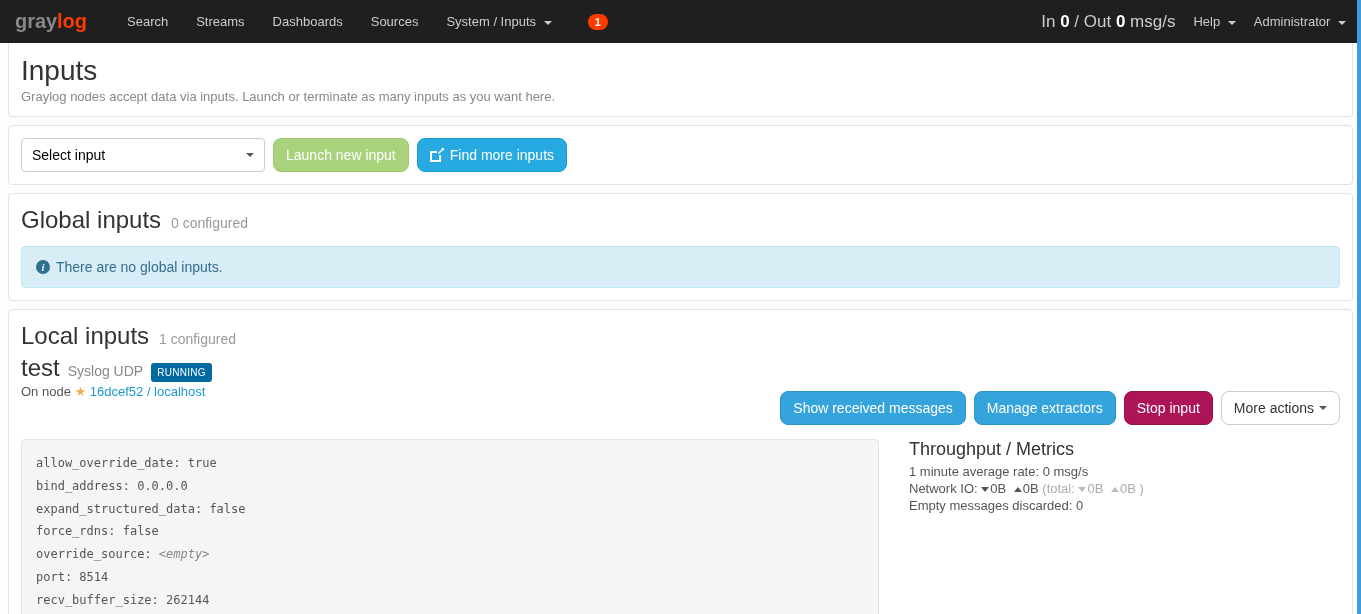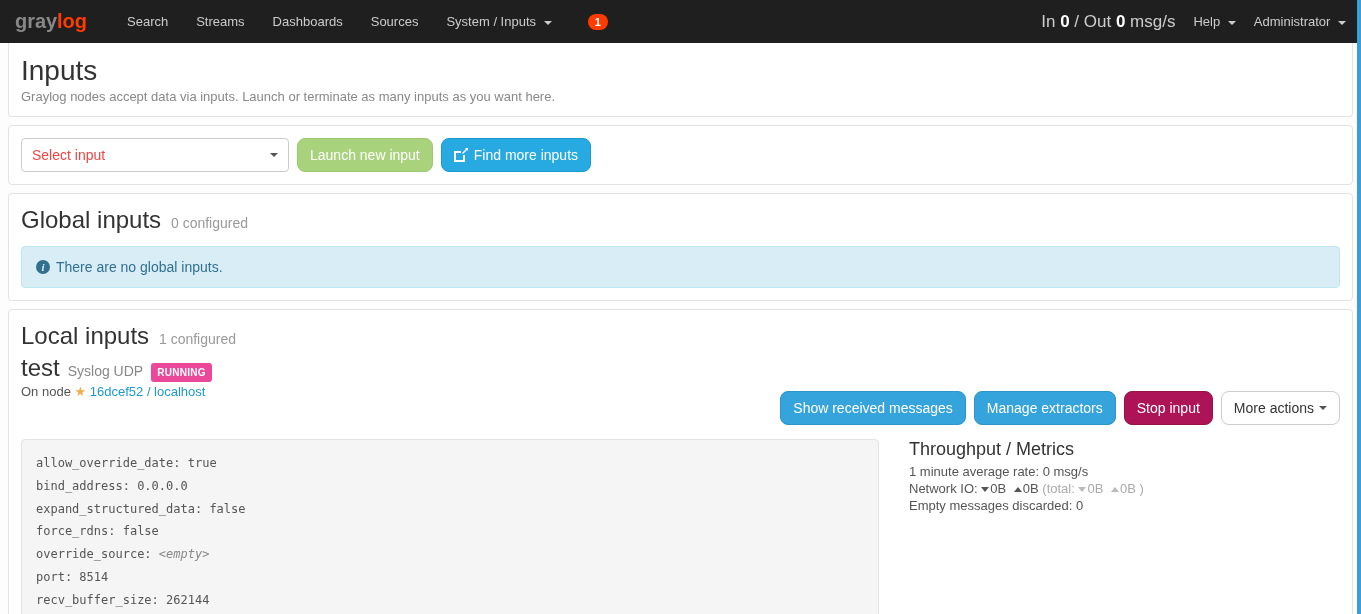--- a/index.html
+++ b/index.html
@@ -17,41 +17,41 @@
 .navbar .throughput b { color: #fff; }
 .scrollbar-stub { position: absolute; right: 0; top: 0; width: 4px; height: 614px; background: #3a9edb; }
 
 
 .content { padding: 0 8px; }
 .panel { background: #fff; border: 1px solid #e3e3e3; border-radius: 4px; margin-top: 8px; padding: 12px; }
 .page-title { font-size: 28px; font-weight: 500; color: #333; }
 .page-desc { color: #888; font-size: 13px; margin-top: 2px; }
 
 .toolbar { display: flex; gap: 8px; align-items: center; }
-.select-input { display: flex; align-items: center; justify-content: space-between; width: 268px; height: 34px; border: 1px solid #ccc; border-radius: 4px; padding: 0 10px; color: #ef4444; background: #fff; cursor: pointer; }
+.select-input { display: flex; align-items: center; justify-content: space-between; width: 244px; height: 34px; border: 1px solid #ccc; border-radius: 4px; padding: 0 10px; color: #000000; background: #fff; cursor: pointer; }
 .btn { display: inline-flex; align-items: center; height: 34px; padding: 0 12px; border-radius: 8px; border: 1px solid transparent; font-size: 14px; cursor: pointer; }
 .btn-green { background: #9acb66; color: #fff; border-color: #8bbf58; }
 .btn-green.disabled { opacity: .85; }
 .btn-blue { background: #27aae1; color: #fff; border-color: #1c99cd; }
 .btn-blue-alt { background: #35a3dc; color: #fff; border-color: #2b95cc; }
 .btn-magenta { background: #ad1457; color: #fff; border-color: #961249; }
 .btn-default { background: #fff; color: #333; border: 1px solid #ccc; }
 .btn svg { margin-right: 6px; }
 
 .section-title { font-size: 24px; font-weight: 400; display: inline-block; }
 .section-sub { color: #999; font-size: 14px; margin-left: 6px; }
 
 .alert-info { background: #d9edf7; border: 1px solid #bce8f1; color: #31708f; border-radius: 4px; padding: 12px 14px; margin-top: 12px; display: flex; align-items: center; gap: 6px; }
 .alert-info svg { flex-shrink: 0; }
 
 .input-header { display: flex; justify-content: space-between; align-items: flex-start; margin-top: 4px; }
 .input-title-row { display: flex; align-items: baseline; gap: 8px; }
 .input-name { font-size: 24px; font-weight: 400; }
 .input-type { color: #888; font-size: 14px; }
-.label-running { background: #ec4899; color: #fff; font-size: 10px; font-weight: bold; padding: 4px 6px; border-radius: 3px; text-transform: uppercase; letter-spacing: .3px; }
+.label-running { background: #0369a1; color: #fff; font-size: 10px; font-weight: normal; padding: 4px 6px; border-radius: 3px; text-transform: uppercase; letter-spacing: .3px; }
 .node-line { font-size: 13px; color: #555; margin-top: 2px; }
 .node-line a { color: #1c99cd; text-decoration: none; }
 .star { color: #f0ad4e; }
 
 .action-buttons { display: flex; gap: 8px; margin-top: 37px; }
 
 .config-row { display: flex; gap: 30px; margin-top: 14px; align-items: flex-start; }
 .config-well { background: #f5f5f5; border: 1px solid #e3e3e3; border-radius: 4px; padding: 12px 14px; font-family: Menlo, Monaco, Consolas, monospace; font-size: 12px; color: #555; flex: 0 0 858px; line-height: 1.9; }
 .config-well .kv { white-space: nowrap; }
 .config-well em { color: #888; font-style: italic; }

